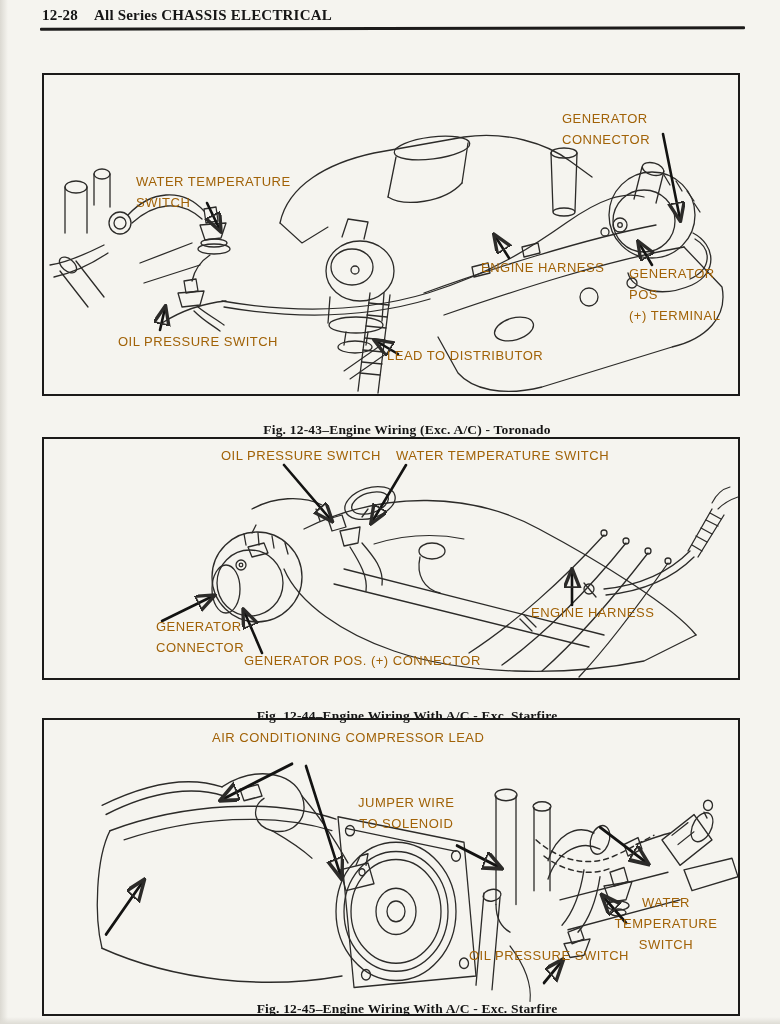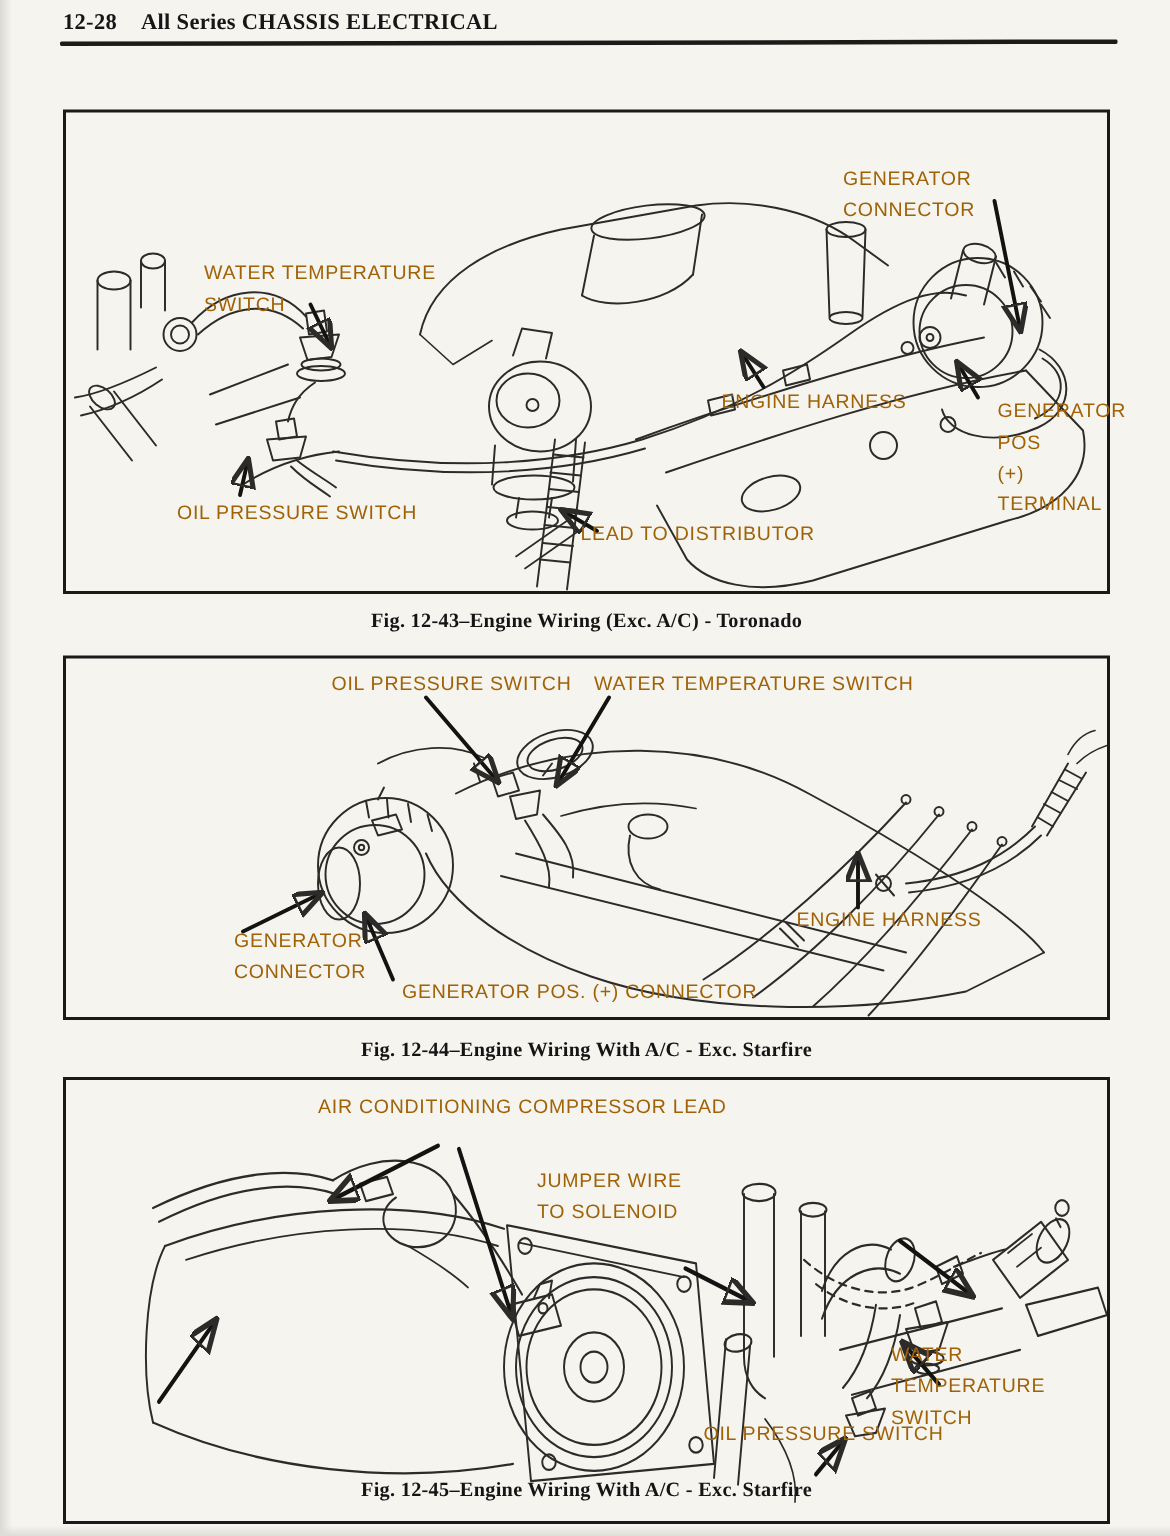--- a/index.html
+++ b/index.html
@@ -32,21 +32,21 @@
     position:absolute;left:42px;width:698px;
     border:2px solid #1b1a19;background:transparent;box-sizing:border-box;
   }
   .figbox svg{position:absolute;left:0;top:0;width:100%;height:100%;}
   .lbl{
     position:absolute;
     font-size:13px;line-height:1.6;letter-spacing:.5px;
     color:#a16207;white-space:pre-line;z-index:2;
   }
   .caption{
-    position:absolute;left:42px;width:698px;margin:0;text-align:center;
+    position:absolute;left:42px;width:698px;margin:16px;text-align:center;
     font-family:"Liberation Serif",serif;font-weight:bold;
     font-size:13.5px;color:#151515;letter-spacing:.2px;
   }
   
   .art path,.art line,.art circle,.art ellipse,.art polyline{
     fill:none;stroke:#2c2b29;stroke-width:1.3;
     stroke-linecap:round;stroke-linejoin:round;
   }
   .art .arrow{stroke:#131312;stroke-width:2.6;}
   .art .thin{stroke-width:1.1;}
@@ -160,21 +160,21 @@
         <line class="arrow" x1="465" y1="183" x2="451" y2="161" marker-end="url(#ah1)"></line>
         <line class="arrow" x1="608" y1="190" x2="595" y2="168" marker-end="url(#ah1)"></line>
         <line class="arrow" x1="354" y1="279" x2="332" y2="266" marker-end="url(#ah1)"></line>
       </g>
     </svg>
     <div class="lbl" style="left:92px;top:97px;">WATER TEMPERATURE
 SWITCH</div>
     <div class="lbl" style="left:74px;top:257px;">OIL PRESSURE SWITCH</div>
     <div class="lbl" style="left:518px;top:34px;">GENERATOR CONNECTOR</div>
     <div class="lbl" style="left:437px;top:183px;">ENGINE HARNESS</div>
-    <div class="lbl" style="left:585px;top:189px;margin-left:36px;">GENERATOR POS
+    <div class="lbl" style="left:585px;top:189px;">GENERATOR POS
 (+) TERMINAL</div>
     <div class="lbl" style="left:343px;top:271px;">LEAD TO DISTRIBUTOR</div>
   </div>
   <p class="caption" style="top:406px;">Fig. 12-43–Engine Wiring (Exc. A/C) - Toronado</p>
 
   <div class="figbox" style="top:437px;height:243px;">
     <svg class="art" viewBox="0 0 694 239" preserveAspectRatio="none">
       <defs>
         <marker id="ah2" markerWidth="8" markerHeight="8" refX="6.5" refY="3" orient="auto">
           <path d="M0,0 L7.5,3 L0,6 Z" fill="#131312" stroke="none"></path>
@@ -237,26 +237,26 @@
         <line class="arrow" x1="362" y1="26" x2="328" y2="83" marker-end="url(#ah2)"></line>
         <line class="arrow" x1="118" y1="182" x2="169" y2="157" marker-end="url(#ah2)"></line>
         <line class="arrow" x1="218" y1="214" x2="200" y2="172" marker-end="url(#ah2)"></line>
         <line class="arrow" x1="528" y1="166" x2="528" y2="132" marker-end="url(#ah2)"></line>
       </g>
     </svg>
     <div class="lbl" style="left:177px;top:7px;">OIL PRESSURE SWITCH</div>
     <div class="lbl" style="left:352px;top:7px;">WATER TEMPERATURE SWITCH</div>
     <div class="lbl" style="left:112px;top:178px;">GENERATOR
 CONNECTOR</div>
-    <div class="lbl" style="left:200px;top:212px;margin-left:24px;">GENERATOR POS. (+) CONNECTOR</div>
+    <div class="lbl" style="left:200px;top:212px;">GENERATOR POS. (+) CONNECTOR</div>
     <div class="lbl" style="left:487px;top:164px;">ENGINE HARNESS</div>
   </div>
   <p class="caption" style="top:692px;">Fig. 12-44–Engine Wiring With A/C - Exc. Starfire</p>
 
-  <div class="figbox" style="top:718px;height:298px;">
+  <div class="figbox" style="top:718px;height:298px;text-align:center;">
     <svg class="art" viewBox="0 0 694 255" preserveAspectRatio="none">
       <defs>
         <marker id="ah3" markerWidth="8" markerHeight="8" refX="6.5" refY="3" orient="auto">
           <path d="M0,0 L7.5,3 L0,6 Z" fill="#131312" stroke="none"></path>
         </marker>
       </defs>
       <g>
         <path d="M66,96 C140,72 230,68 292,86"></path>
         <path d="M58,198 C130,226 220,234 298,222"></path>
         <path d="M66,96 C52,120 50,170 58,198"></path>
@@ -323,21 +323,21 @@
         <line class="arrow" x1="248" y1="38" x2="178" y2="69" marker-end="url(#ah3)"></line>
         <line class="arrow" x1="262" y1="40" x2="297" y2="136" marker-end="url(#ah3)"></line>
         <line class="arrow" x1="413" y1="109" x2="456" y2="128" marker-end="url(#ah3)"></line>
         <line class="arrow" x1="556" y1="93" x2="603" y2="124" marker-end="url(#ah3)"></line>
         <line class="arrow" x1="62" y1="186" x2="99" y2="140" marker-end="url(#ah3)"></line>
         <line class="arrow" x1="582" y1="176" x2="559" y2="153" marker-end="url(#ah3)"></line>
         <line class="arrow" x1="500" y1="228" x2="518" y2="209" marker-end="url(#ah3)"></line>
       </g>
     </svg>
     <div class="lbl" style="left:168px;top:8px;">AIR CONDITIONING COMPRESSOR LEAD</div>
-    <div class="lbl" style="left:314px;top:57px;">JUMPER WIRE
+    <div class="lbl" style="left:314px;top:73px;">JUMPER WIRE
 TO SOLENOID</div>
     <div class="lbl" style="left:550px;top:173px;">WATER TEMPERATURE
 SWITCH</div>
     <div class="lbl" style="left:425px;top:226px;">OIL PRESSURE SWITCH</div>
   </div>
   <p class="caption" style="top:985px;">Fig. 12-45–Engine Wiring With A/C - Exc. Starfire</p>
 
 </div>
 
 </body></html>

